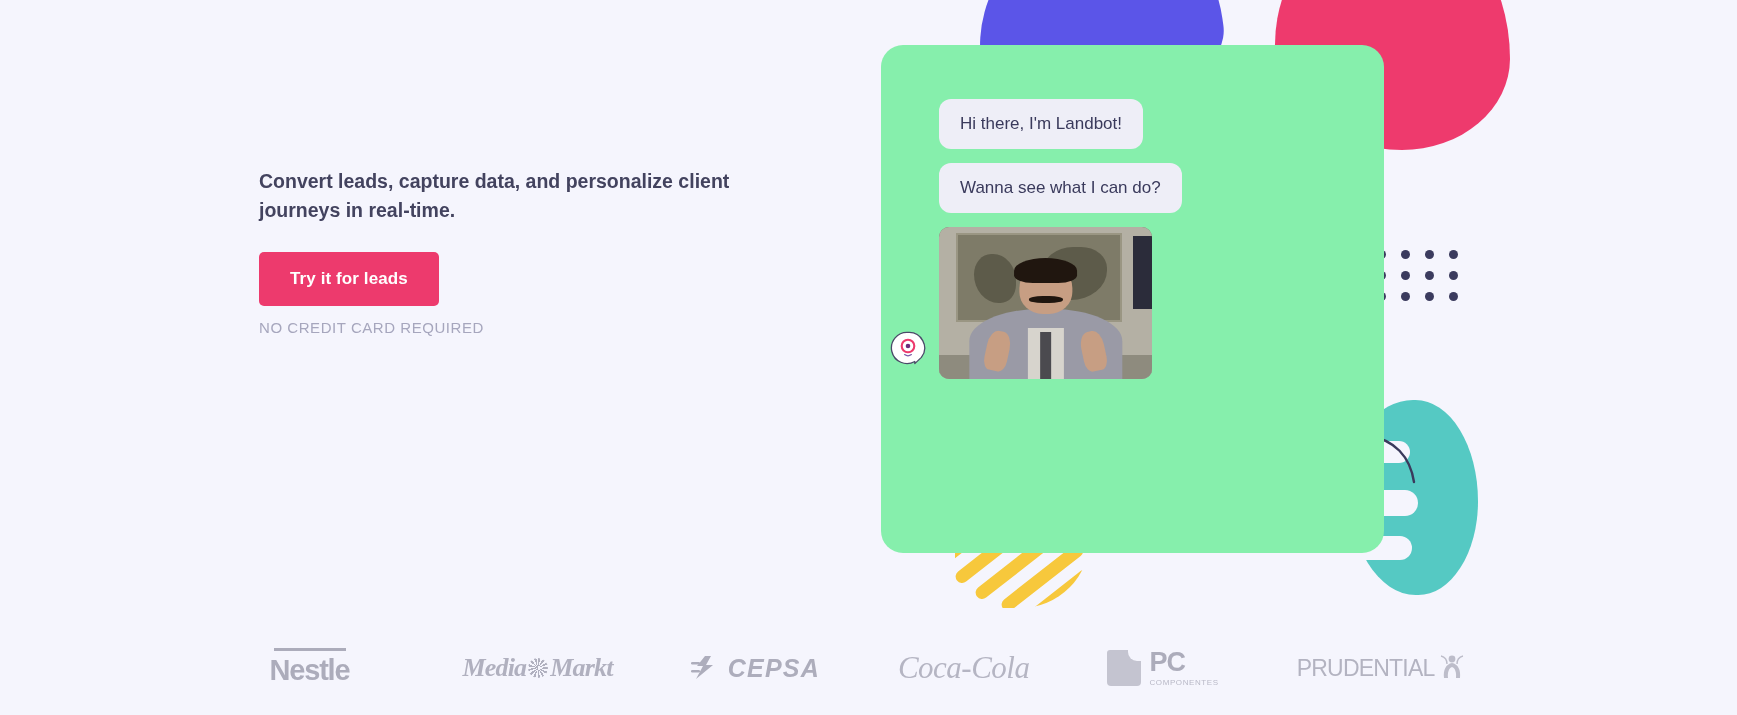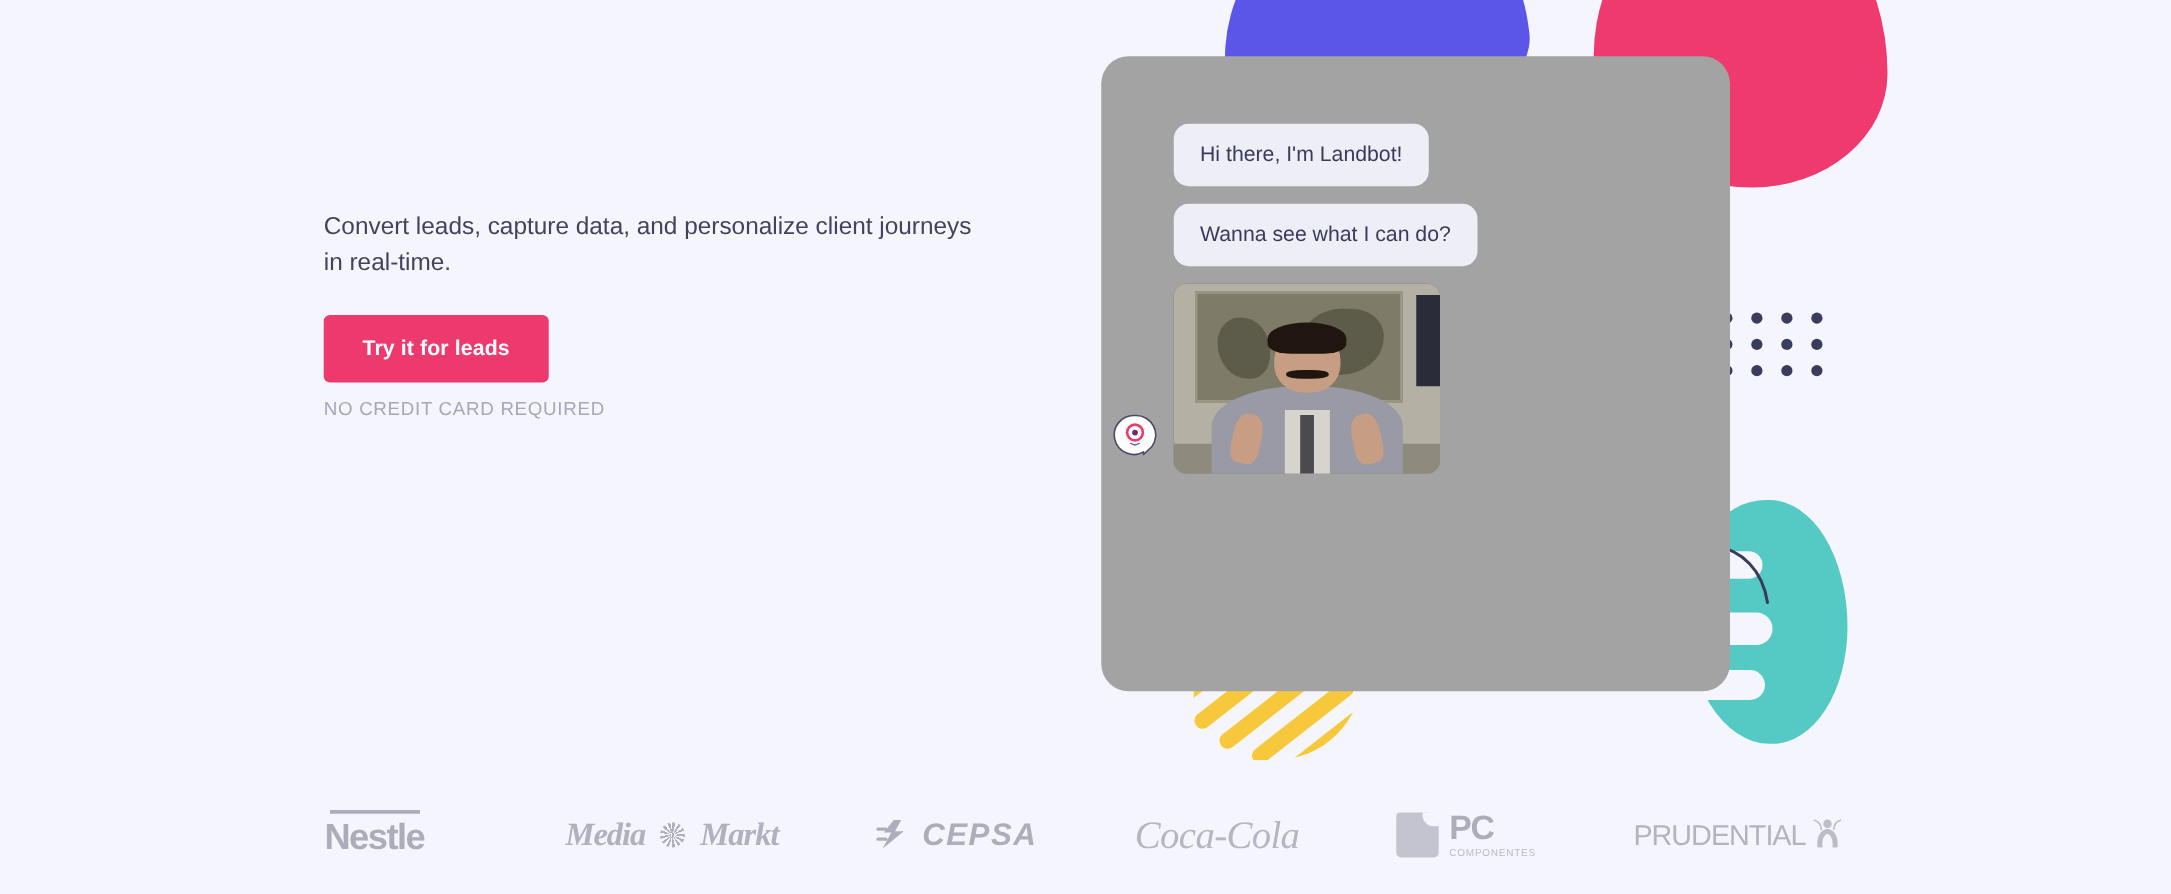--- a/index.html
+++ b/index.html
@@ -96,21 +96,21 @@
     font-weight: 700;
     color: #3a3a5c;
     letter-spacing: -0.4px;
     white-space: pre-line;
   }
   .hero-sub {
     margin: 25px 0 0 0;
     font-size: 19.5px;
     line-height: 1.5;
     color: #43435f;
-    font-weight: 400;
+    font-weight: 700;
     max-width: 535px;
   }
   .cta {
     display: inline-block;
     margin-top: 26px;
     padding: 17px 31px;
     background: #ed3a6d;
     color: #ffffff;
     font-size: 17px;
     font-weight: 700;
@@ -126,21 +126,21 @@
     letter-spacing: 0.55px;
     color: #a6a6bd;
     font-weight: 400;
   }
 
   
   .chat-card {
     position: absolute;
     left: 881px; top: 45px;
     width: 503px; height: 508px;
-    background: #a3a3a3;
+    background: #86efac;
     border-radius: 22px;
   }
   .chat-inner {
     position: absolute;
     left: 58px; top: 54px;
     right: 24px;
   }
   .bubble {
     display: inline-block;
     max-width: 330px;
@@ -293,21 +293,21 @@
     top: 3px; height: 2.5px;
     background: #a9a9b8;
   }
   .logo-mm {
     font-family: "Liberation Serif", serif;
     font-style: italic;
     font-weight: 700;
     font-size: 26px;
     letter-spacing: -0.8px;
     color: #adadbc;
-    display: flex; align-items: center; gap: 12px; margin-left: 35px;
+    display: flex; align-items: center; gap: 2px; margin-left: 35px;
   }
   .mm-swirl {
     display: inline-block;
     width: 20px; height: 20px;
     border-radius: 50%;
     background:
       repeating-conic-gradient(#adadbc 0 14deg, transparent 14deg 28deg);
   }
   .logo-cepsa {
     display: flex; align-items: center; gap: 7px;

